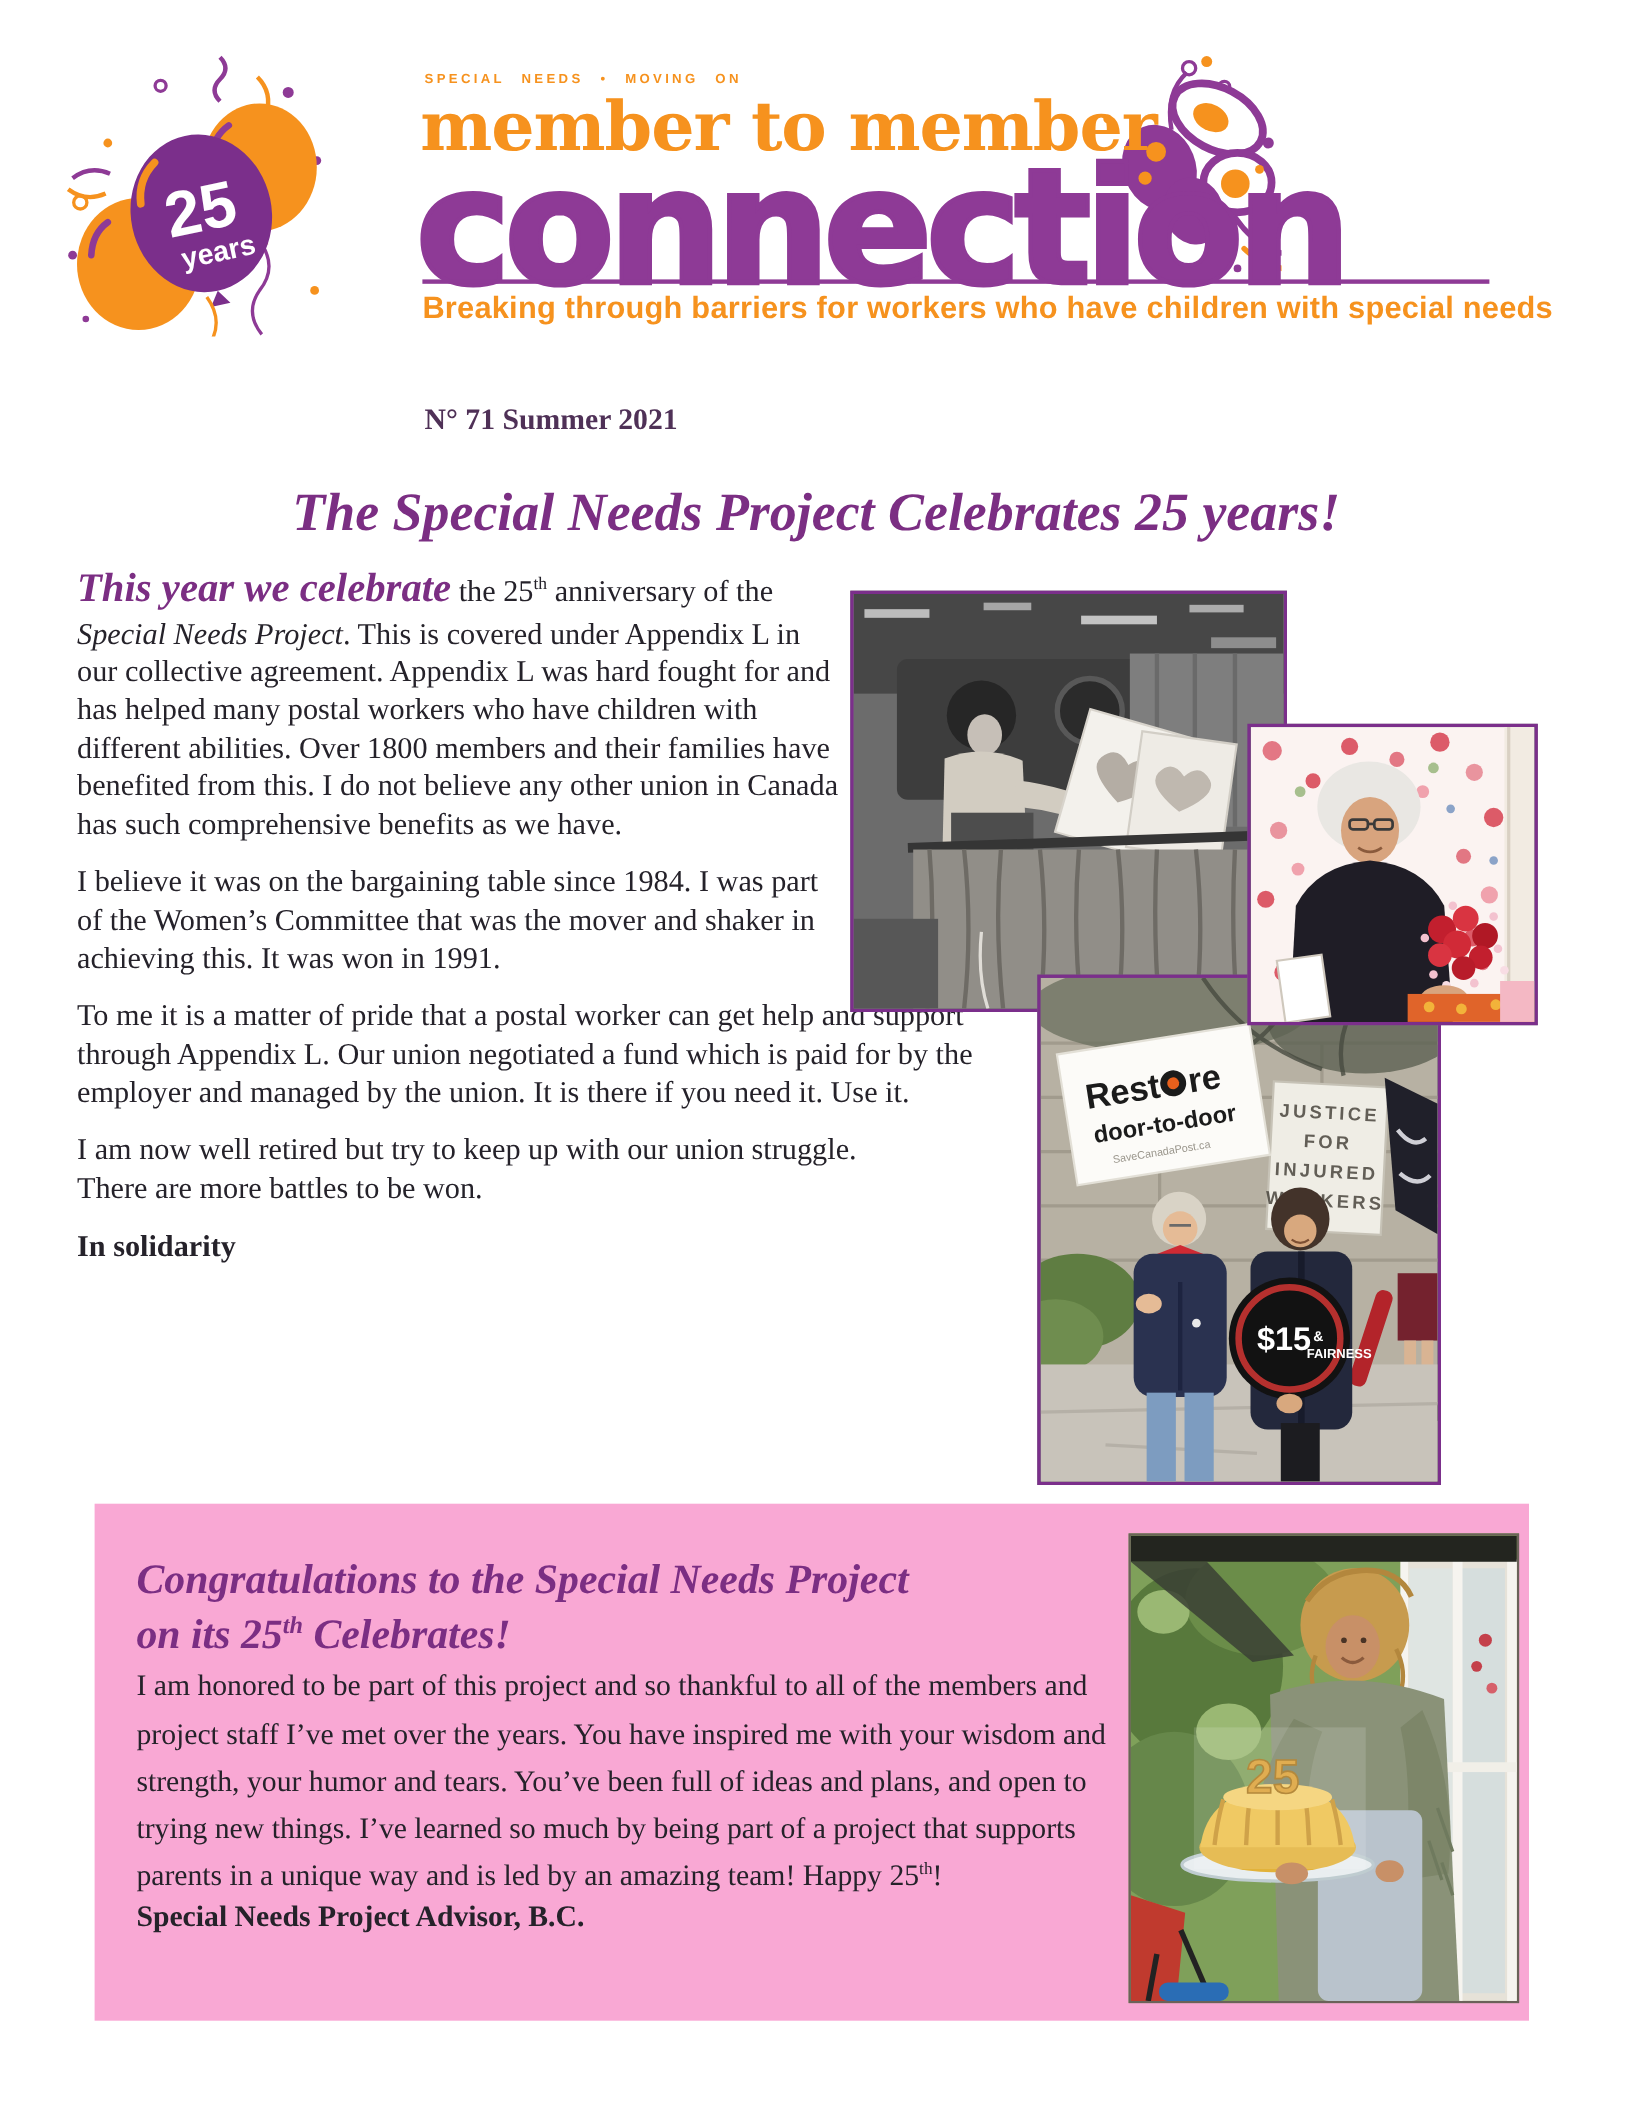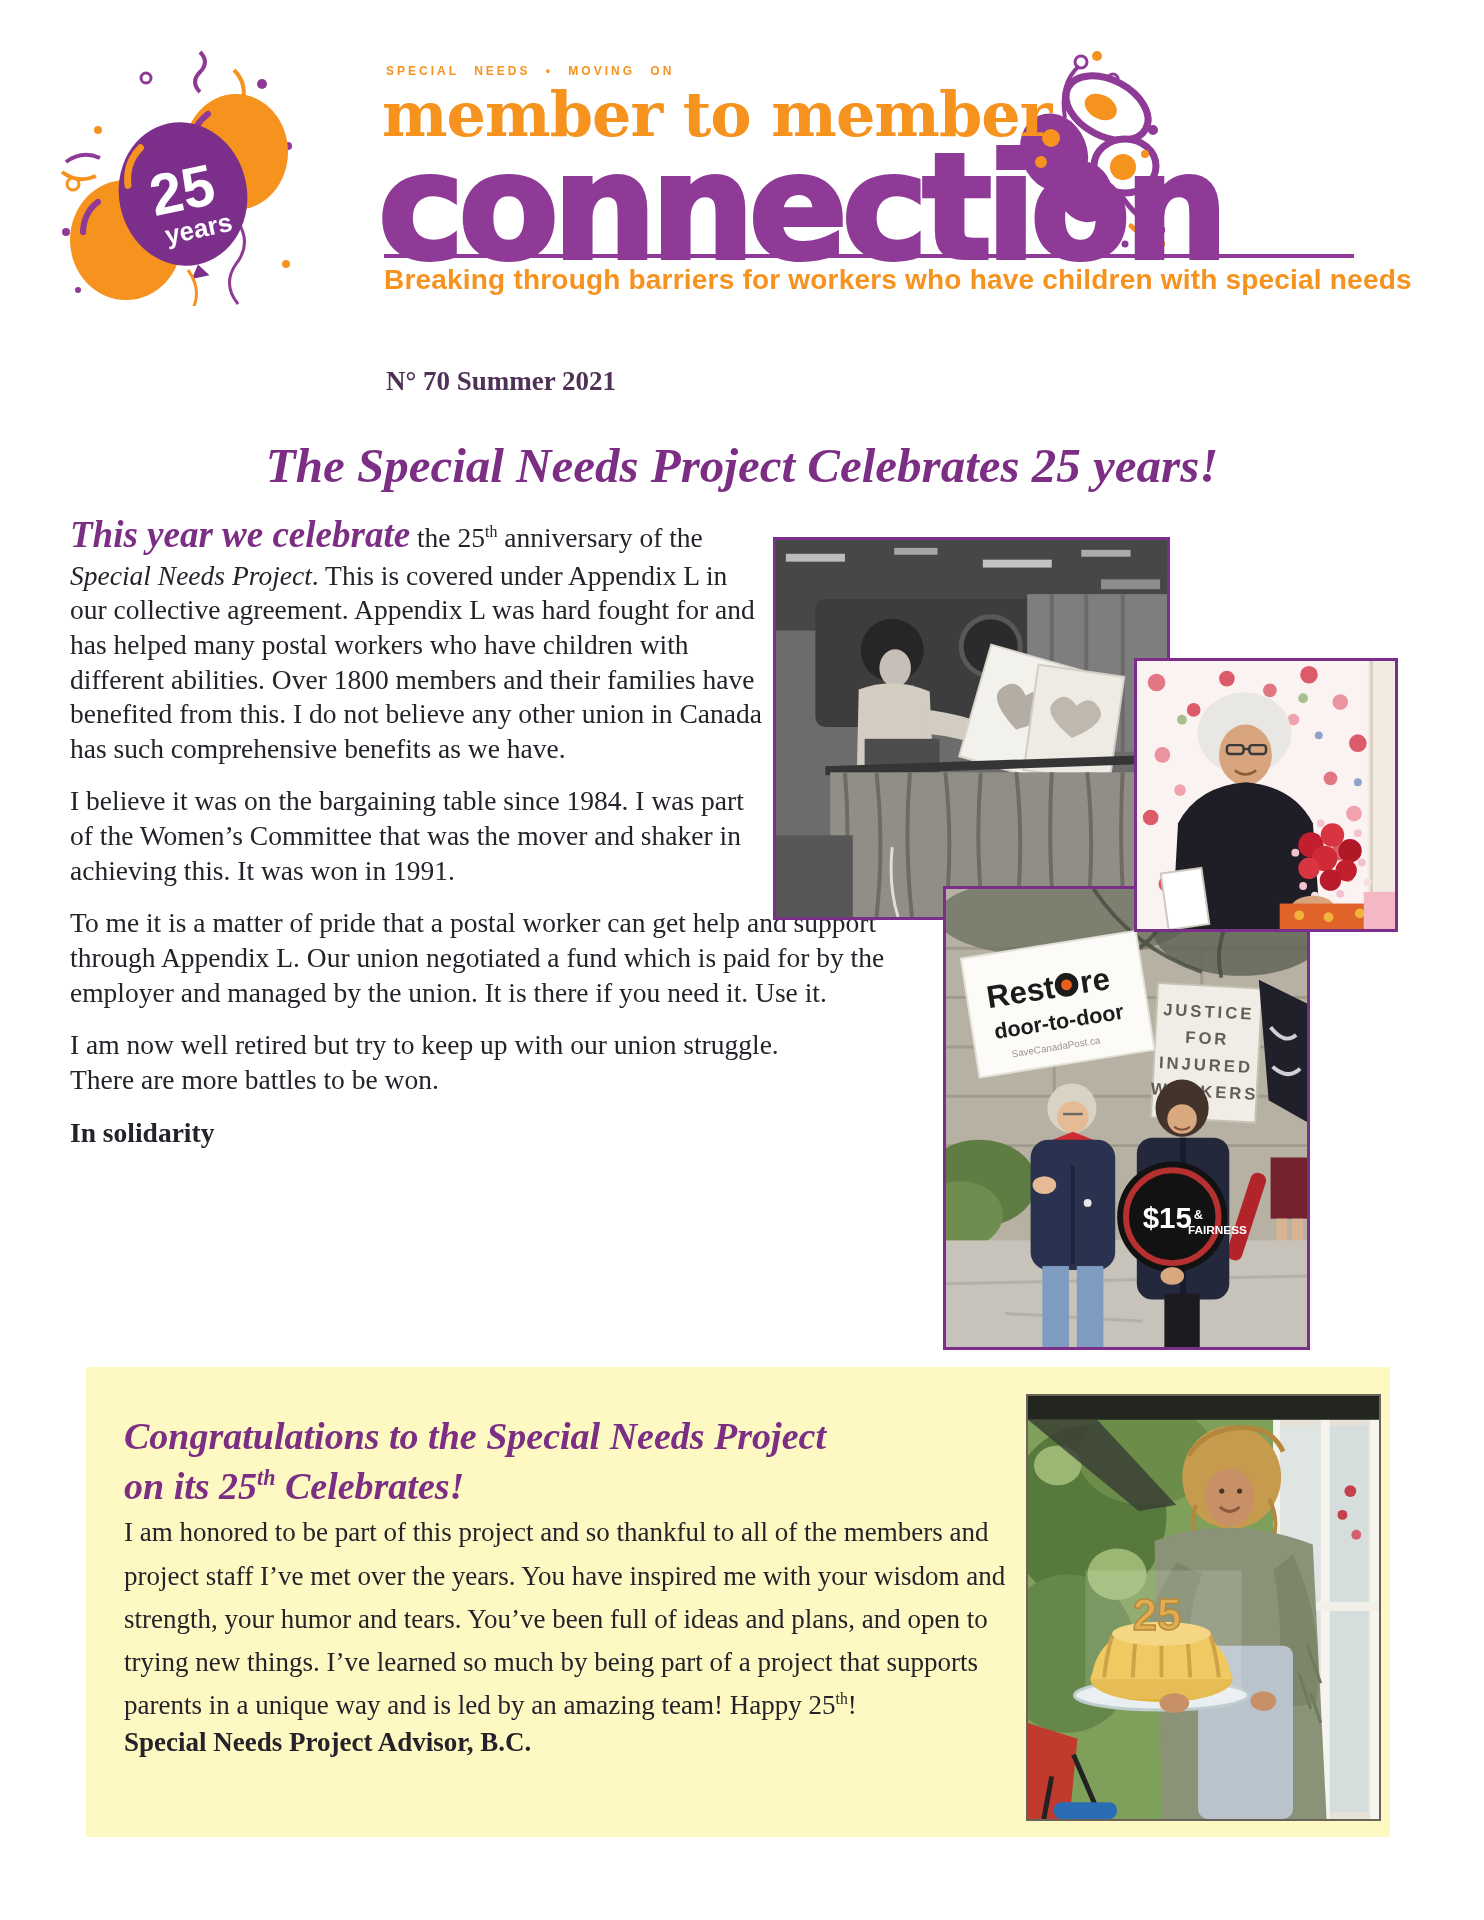--- a/index.html
+++ b/index.html
@@ -38,21 +38,21 @@
   
   .photo{box-sizing:border-box;border:3px solid #7B2F8B;overflow:hidden;background:#777;}
   #photo-bw{left:773px;top:537px;width:397px;height:383px;z-index:1;}
   #photo-protest{left:943px;top:886px;width:367px;height:464px;z-index:2;}
   #photo-flowers{left:1134px;top:658px;width:264px;height:274px;z-index:3;}
   #photo-cake{left:1026px;top:1394px;width:355px;height:427px;border:2px solid #6b6259;
               background:#7fa05a;z-index:5;}
   .photo svg{display:block;width:100%;height:100%;}
 
   
-  .congrats{left:86px;top:1367px;width:1304px;height:470px;background:#fef9c3;z-index:4;}
+  .congrats{left:86px;top:1367px;width:1304px;height:470px;background:#f9a8d4;z-index:4;}
   .congrats-inner{position:absolute;left:38px;top:44px;width:910px;}
   .congrats-h{font-style:italic;font-weight:bold;font-size:38px;line-height:1.32;color:#7B2E83;}
   .congrats-body{font-size:27px;line-height:1.6;color:#25222a;width:905px;}
   .congrats-sig{font-weight:bold;font-size:27px;color:#25222a;}
 
   svg text{font-family:"Liberation Sans",sans-serif;}
 </style>
 </head>
 <body>
 
@@ -126,21 +126,21 @@
       <circle cx="140" cy="198" r="3.5" fill="#8E3A96"></circle>
       <circle cx="108" cy="156" r="3" fill="#8E3A96"></circle>
     </svg>
   </div>
 
   <div class="abs kicker">SPECIAL NEEDS  •  MOVING ON</div>
   <div class="abs title1">member to member</div>
   <div class="abs title2">connection</div>
   <div class="abs mast-rule"></div>
   <div class="abs tagline">Breaking through barriers for workers who have children with special needs</div>
-  <div class="abs issue">N° 70 Summer 2021</div>
+  <div class="abs issue">N° 71 Summer 2021</div>
 
   <div class="abs headline">The Special Needs Project Celebrates 25 years!</div>
 
   <div class="abs article">
     <p class="w1"><span class="lead">This year we celebrate</span><span> the 25</span><sup>th</sup><span> anniversary of the </span><em class="wk">Special Needs Project</em><span>. This is covered under Appendix L in our collective agreement. Appendix L was hard fought for and has helped many postal workers who have children with different abilities. Over 1800 members and their families have benefited from this. I do not believe any other union in Canada has such comprehensive benefits as we have.</span></p>
     <p class="w1">I believe it was on the bargaining table since 1984. I was part of the Women’s Committee that was the mover and shaker in achieving this. It was won in 1991.</p>
     <p class="w2">To me it is a matter of pride that a postal worker can get help and support through Appendix L. Our union negotiated a fund which is paid for by the employer and managed by the union. It is there if you need it. Use it.</p>
     <p class="w3">I am now well retired but try to keep up with our union struggle. There are more battles to be won.</p>
     <p class="signoff">In solidarity</p>
   </div>

